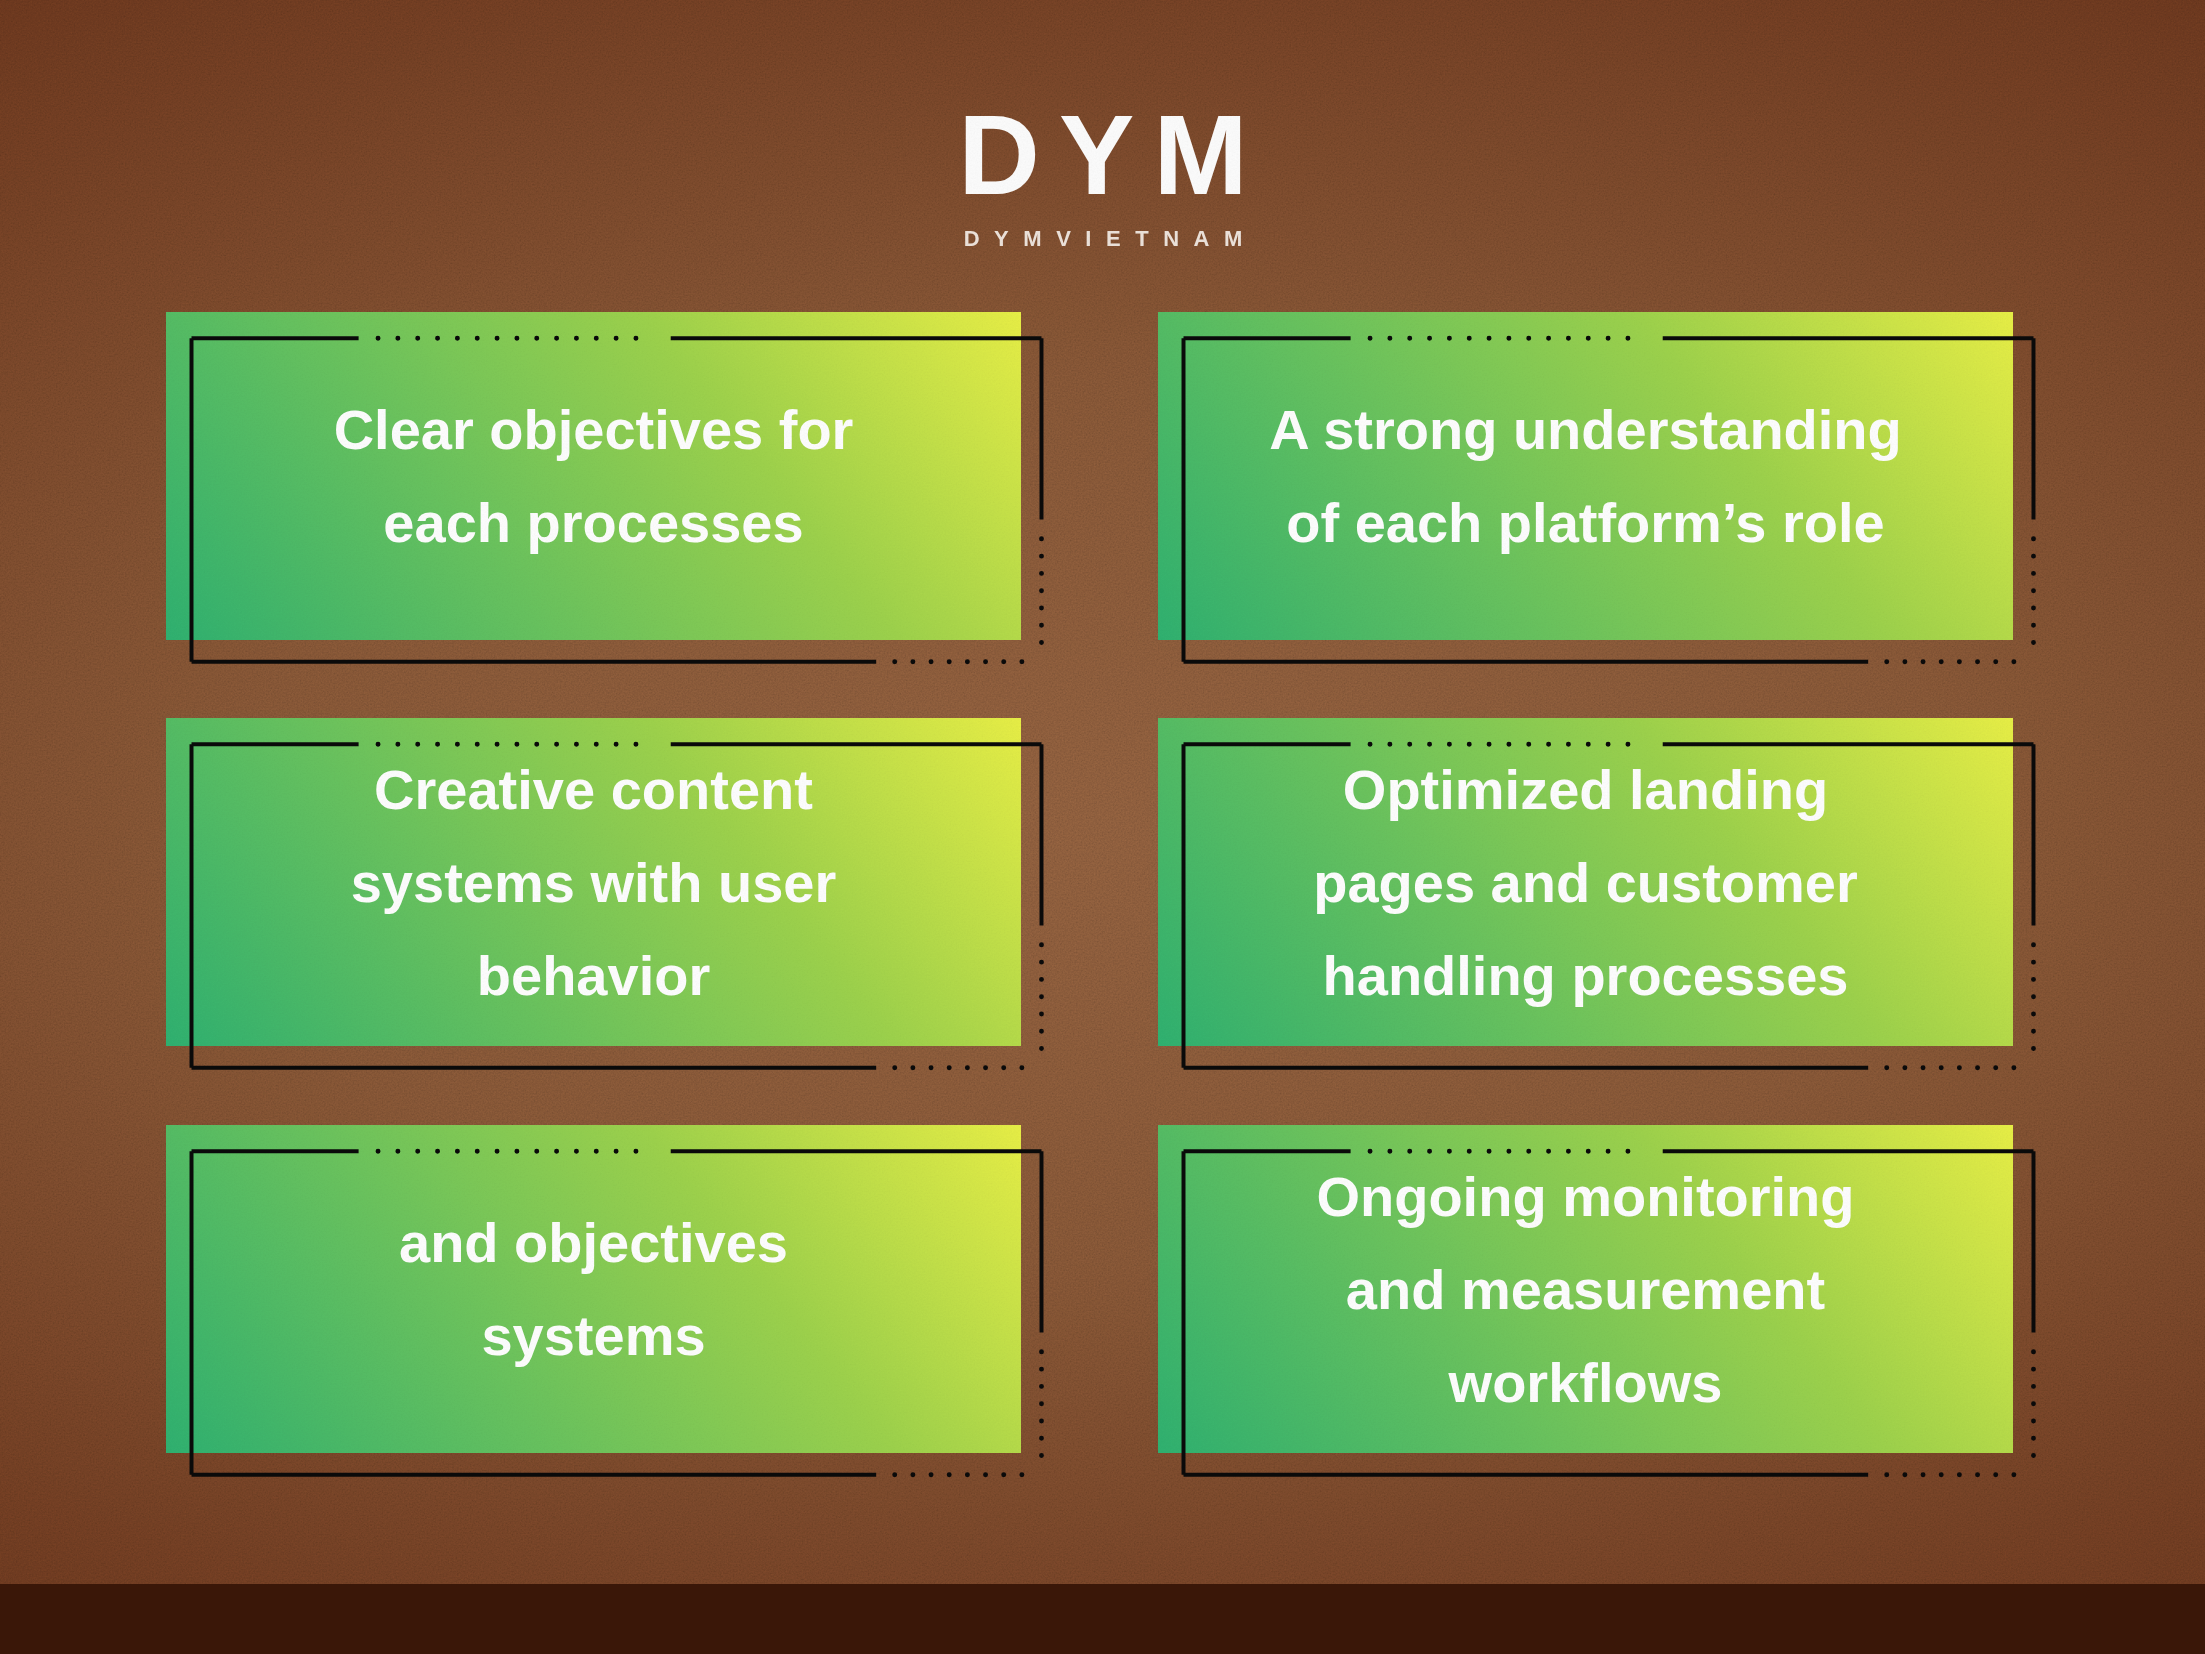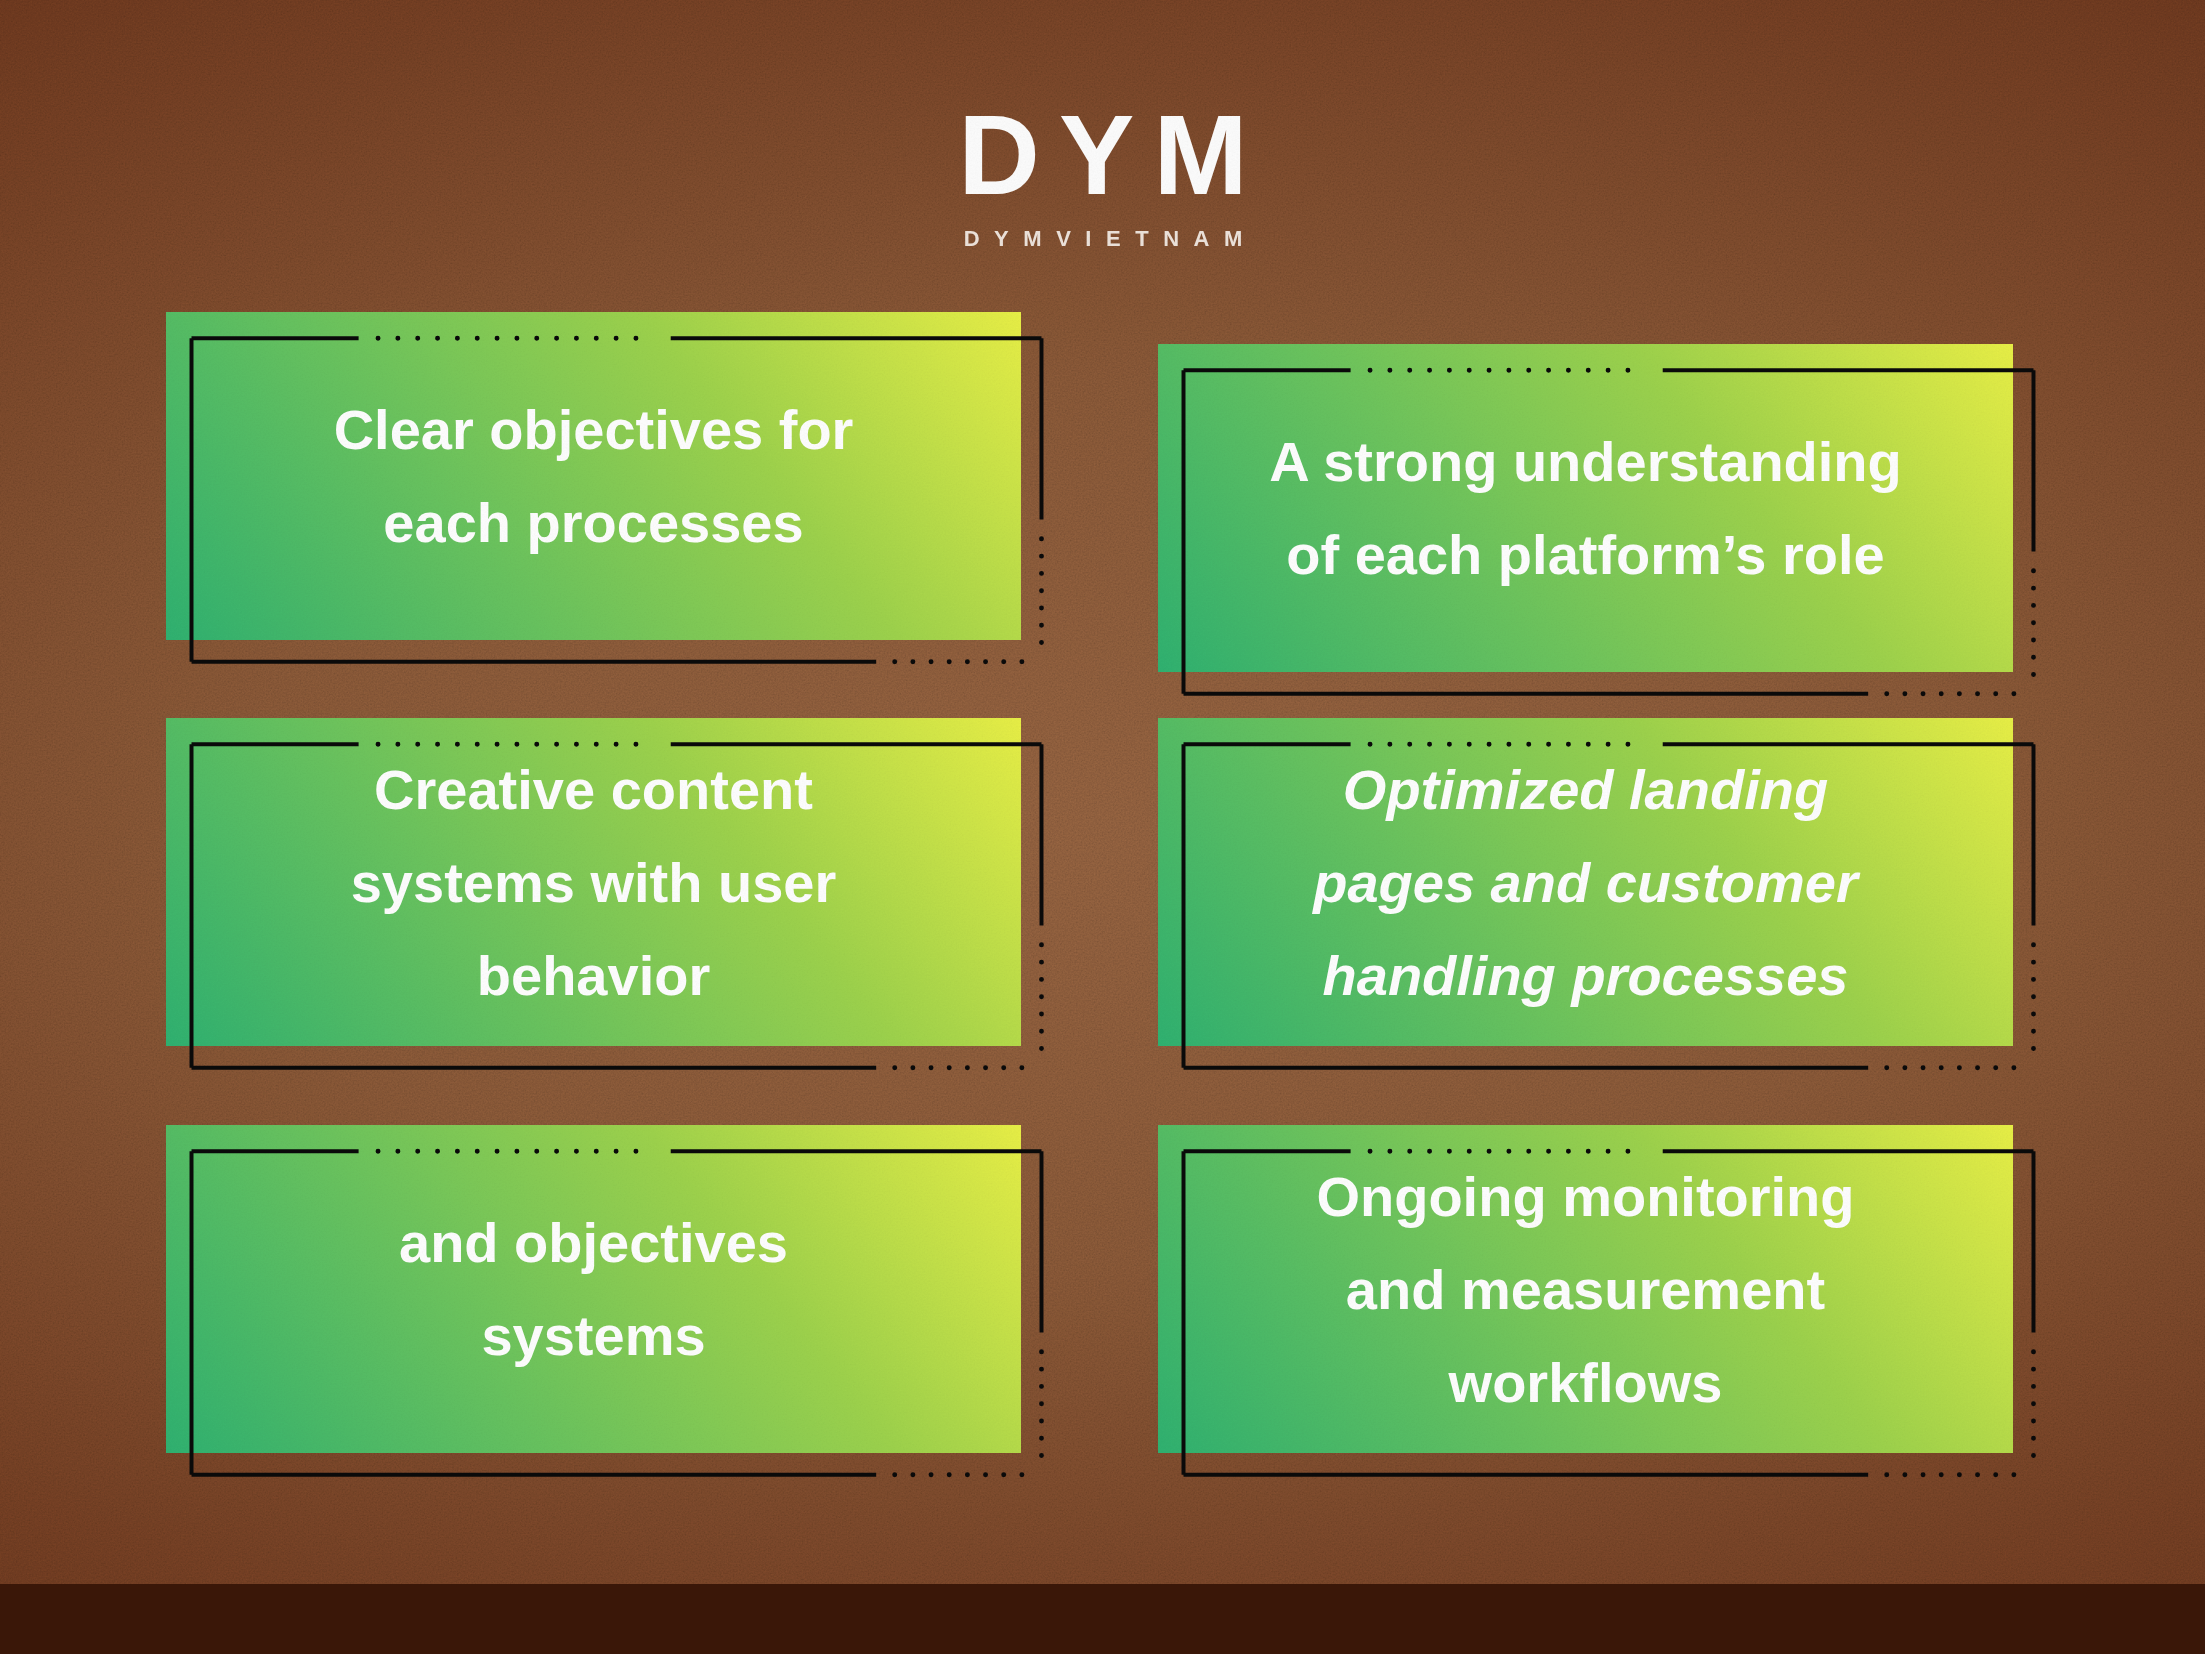--- a/index.html
+++ b/index.html
@@ -48,23 +48,23 @@
     display:flex;flex-direction:column;align-items:center;justify-content:center;
     text-align:center;
     color:#ffffff;font-weight:700;font-size:56px;line-height:93px;
     z-index:4;
     border-radius:27px;
   }
   .card-text span{display:block;white-space:nowrap;}
 
   
   .c1{left:166px;top:312px;}
-  .c2{left:1158px;top:312px;margin-top:32px;}
+  .c2{left:1158px;top:312px;}
   .c3{left:166px;top:718px;}
-  .c4{left:1158px;top:718px;font-style:italic;}
+  .c4{left:1158px;top:718px;}
   .c5{left:166px;top:1125px;}
   .c6{left:1158px;top:1125px;}
 </style>
 </head>
 <body>
 
 <div class="canvas">
 
   <div class="bg"></div>
 

